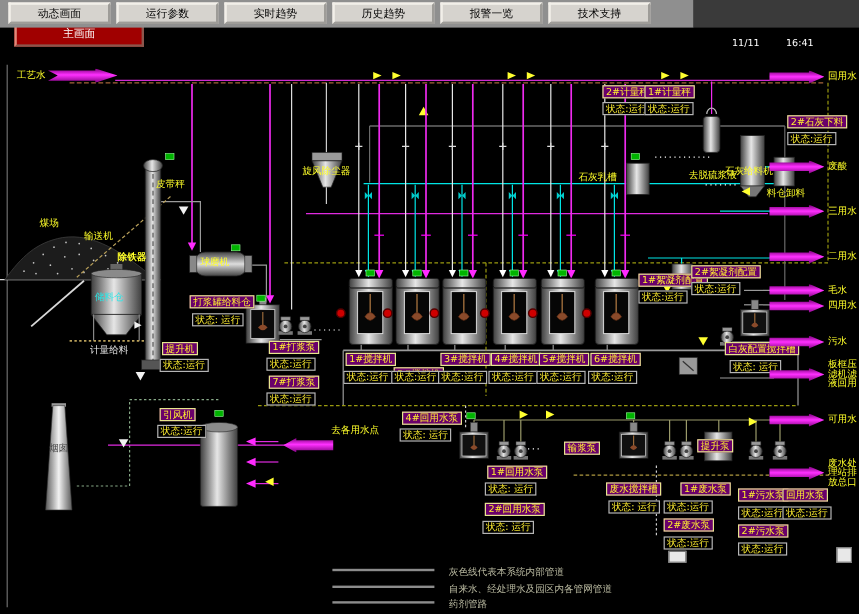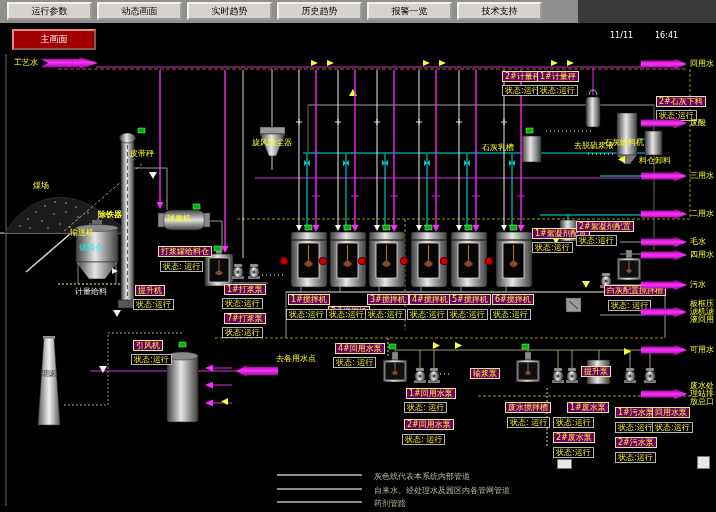--- a/index.html
+++ b/index.html
@@ -1,21 +1,21 @@
 <!DOCTYPE html>
 <html><head>
 <meta charset="utf-8">
 <style>
   html,body{margin:0;padding:0;background:#000;}
   body{width:716px;height:512px;overflow:hidden;font-family:"DejaVu Sans","Liberation Sans",sans-serif;}
   .screen{position:absolute;left:0;top:0;width:716px;height:512px;background:#000;}
   .toolbar{position:absolute;left:0;top:0;width:578px;height:23px;background:#8f8f8f;display:flex;gap:5px;padding:2px 0 0 7px;box-sizing:border-box;z-index:6;}
   .toolbar-right{position:absolute;left:578px;top:0;width:138px;height:23px;background:#3a3a3a;z-index:6;}
   .tb-btn{width:85px;height:18px;background:#d6d3ce;border:2px outset #f2efe9;font-size:9px;color:#000;padding:0;font-family:inherit;white-space:nowrap;overflow:hidden;}
-  .main-btn{position:absolute;left:12px;top:29px;width:84px;height:21px;background:#a00000;border:2px outset #e08a7a;color:#fff;font-size:9px;font-family:inherit;z-index:5;}
+  .main-btn{position:absolute;left:12px;top:18px;width:108px;height:21px;background:#a00000;border:2px outset #e08a7a;color:#fff;font-size:9px;font-family:inherit;z-index:5;}
   .dt{position:absolute;top:31px;color:#fff;font-size:8px;z-index:5;}
   #diagram{position:absolute;left:0;top:0;z-index:1;}
   #labels,#outlets,#legend{position:absolute;left:0;top:0;z-index:3;}
   .lb{position:absolute;font-size:8px;line-height:9px;white-space:nowrap;}
   .lb-y{color:#ffff29;}
   .lb-c{color:#27e8e8;}
   .lb-w{color:#ececec;}
   .lb-g{color:#454545;text-align:center;}
   .lb-pb{background:#6a006a;color:#ffee30;border:1px solid #e6e68c;padding:0 2px;}
   .lb-sb{background:#000;color:#ffee30;border:1px solid #b5b5b5;padding:0 2px;text-align:right;}
@@ -32,22 +32,22 @@
   .lg-line{position:absolute;left:277px;width:85px;height:2px;background:#8c8c8c;}
   .lg-text{position:absolute;left:374px;color:#b9b9a0;font-size:8px;white-space:nowrap;}
   .wbox{position:absolute;background:#e8e8e8;border:1px solid #777;z-index:4;}
 </style>
 </head>
 <body>
 
 <div class="screen">
 
   <div class="toolbar">
+      <button class="tb-btn">动态画面</button>
       <button class="tb-btn">运行参数</button>
-      <button class="tb-btn">动态画面</button>
       <button class="tb-btn">实时趋势</button>
       <button class="tb-btn">历史趋势</button>
       <button class="tb-btn">报警一览</button>
       <button class="tb-btn">技术支持</button>
     </div>
   <div class="toolbar-right"></div>
 
   <button class="main-btn">主画面</button>
   <div class="dt" style="left:610px;">11/11</div>
   <div class="dt" style="left:655px;">16:41</div>
@@ -379,21 +379,21 @@
         <rect x="138" y="128" width="7" height="5" fill="#00b400" stroke="#9f9" stroke-width="0.5"></rect>
         <rect x="193" y="204" width="7" height="5" fill="#00b400" stroke="#9f9" stroke-width="0.5"></rect>
       </g>
   </svg>
 
   <div class="inlet-arrow"></div>
   <div class="left-arrow"></div>
 
   <div id="labels">
       <div class="lb lb-y" style="left: 33px; top: 181px;">煤场</div>
-      <div class="lb lb-y" style="left: 70px; top: 192px; margin-top: 36px;">输送机</div>
+      <div class="lb lb-y" style="left: 70px; top: 192px;">输送机</div>
       <div class="lb lb-y" style="left: 98px; top: 210px; font-weight: bold;">除铁器</div>
       <div class="lb lb-y" style="left: 130px; top: 149px;">皮带秤</div>
       <div class="lb lb-c" style="left: 79px; top: 243px;">储料仓</div>
       <div class="lb lb-w" style="left: 75px; top: 287px;">计量给料</div>
       <div class="lb lb-y" style="left: 167px; top: 214px;">球磨机</div>
       <div class="lb lb-y" style="left: 252px; top: 138px;">旋风除尘器</div>
       <div class="lb lb-pb" style="left: 158px; top: 246px;">打浆罐给料仓</div>
       <div class="lb lb-sb" style="left: 160px; top: 261px;">状态: 运行</div>
       <div class="lb lb-pb" style="left: 135px; top: 285px;">提升机</div>
       <div class="lb lb-sb" style="left: 133px; top: 299px;">状态:运行</div>
@@ -455,21 +455,21 @@
       <div class="lb lb-sb" style="left: 615px; top: 452px;">状态:运行</div>
       <div class="lb lb-y" style="left: 14px; top: 58px;">工艺水</div>
     </div>
   <div id="outlets">
       <div class="outlet" style="top: 58px;">
         <span class="oarrow"></span>
         <span class="olabel">
           <div>回用水</div>
         </span>
       </div>
-      <div class="outlet" style="top: 117px;">
+      <div class="outlet" style="top: 133px;">
         <span class="oarrow"></span>
         <span class="olabel">
           <div>废酸</div>
         </span>
       </div>
       <div class="outlet" style="top: 170px;">
         <span class="oarrow"></span>
         <span class="olabel">
           <div>三用水</div>
         </span>

